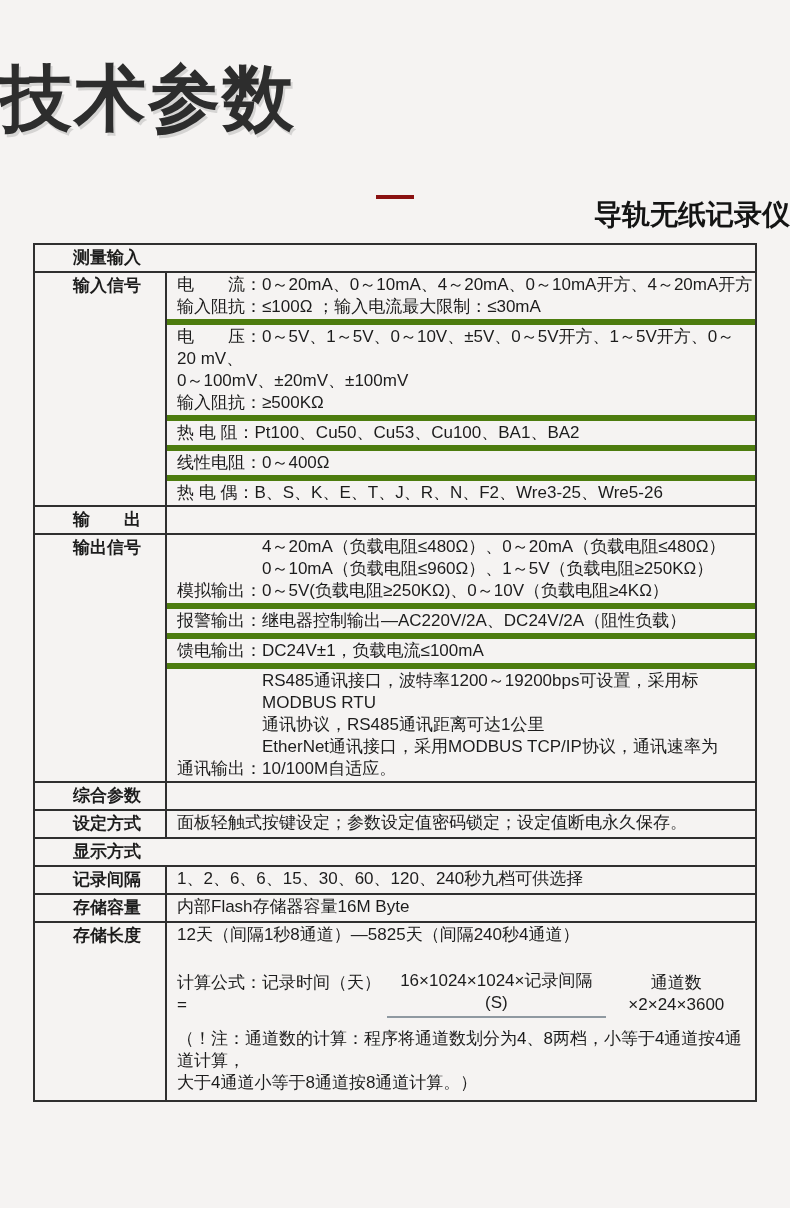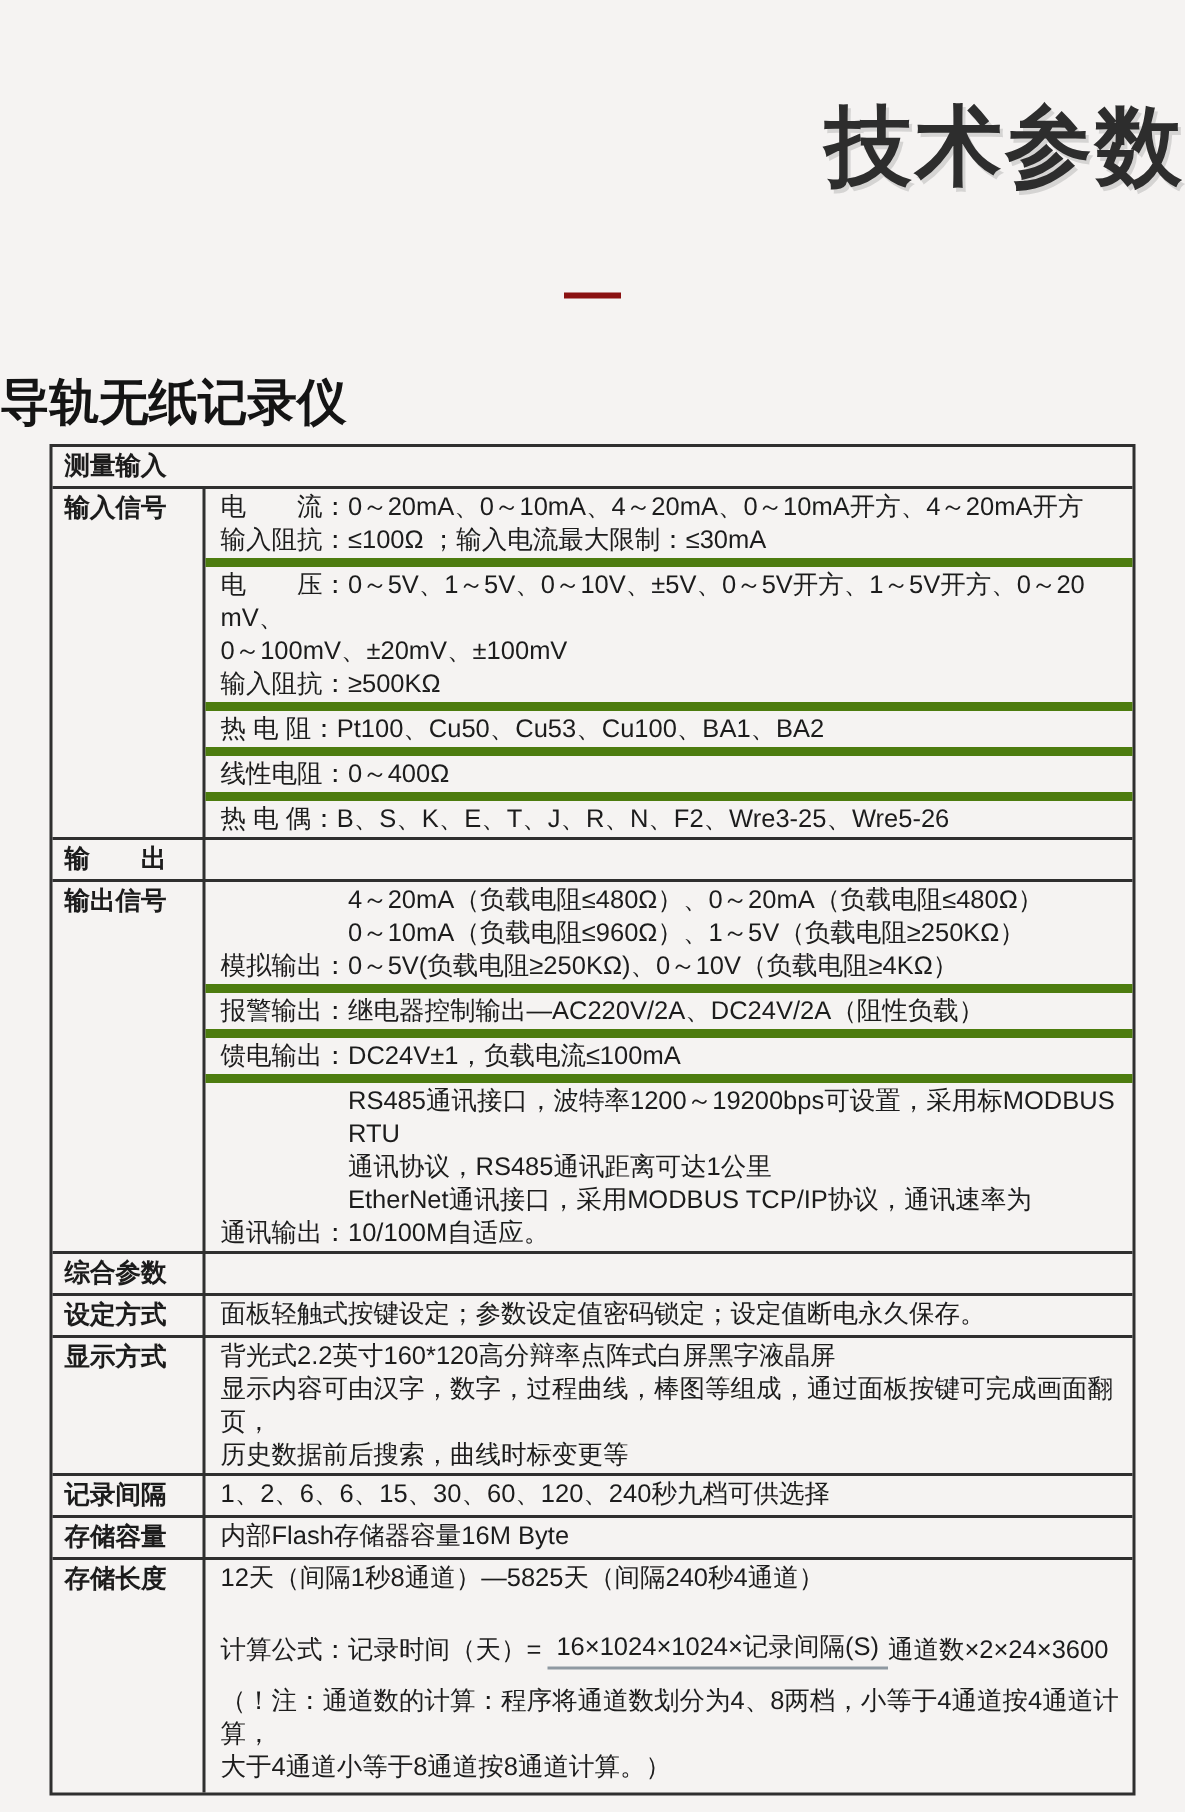--- a/index.html
+++ b/index.html
@@ -8,51 +8,50 @@
     width:790px; height:1208px;
     background:#f5f3f2;
     font-family:"Liberation Sans","DejaVu Sans",sans-serif;
     color:#1c1c1c;
     overflow:hidden;
   }
   .page { width:790px; height:1208px; }
 
   .title {
     margin-top:50px;
-    text-align:right;
-    font-size:58px;
+    text-align:left;
+    font-size:72px;
     line-height:96px;
     font-weight:900;
     color:#2d2d2d;
     letter-spacing:2px;
     text-shadow:2px 3px 0 rgba(120,120,120,0.25);
   }
   .red-divider {
     width:38px; height:4px;
     background:#8a1111;
     margin:49px auto 0 auto;
   }
   .subtitle {
-    margin-top:53px;
-    text-align:left;
-    font-size:33px;
+    text-align:right;
+    font-size:28px;
     line-height:32px;
     font-weight:700;
     color:#141414;
   }
 
   .spec-table {
     margin:12px 33px 0 33px;
     border:2px solid #2f2f2f;
     background:#f5f3f2;
     font-size:17px;
     line-height:22px;
     font-weight:500;
   }
-  .row { display:flex; align-items:stretch; }
+  .row { display:flex; align-items:stretch;padding-left:30px; }
   .row + .row { border-top:2px solid #2f2f2f; }
 
   .label-cell {
     flex:0 0 100px; width:100px;
     padding:2px 4px 2px 8px;
     font-weight:600;
     white-space:pre;
     overflow:hidden;
   }
   .content-cell {
@@ -139,25 +138,20 @@
 
     <div class="row">
       <div class="label-cell">设定方式</div>
       <div class="content-cell">
         <div class="subrow pre">面板轻触式按键设定；参数设定值密码锁定；设定值断电永久保存。</div>
       </div>
     </div>
 
     <div class="row">
       <div class="label-cell">显示方式</div>
-      <div class="content-cell">
-        <div class="subrow pre">背光式2.2英寸160*120高分辩率点阵式白屏黑字液晶屏
-显示内容可由汉字，数字，过程曲线，棒图等组成，通过面板按键可完成画面翻页，
-历史数据前后搜索，曲线时标变更等</div>
-      </div>
     </div>
 
     <div class="row">
       <div class="label-cell">记录间隔</div>
       <div class="content-cell">
         <div class="subrow pre">1、2、6、6、15、30、60、120、240秒九档可供选择</div>
       </div>
     </div>
 
     <div class="row">

